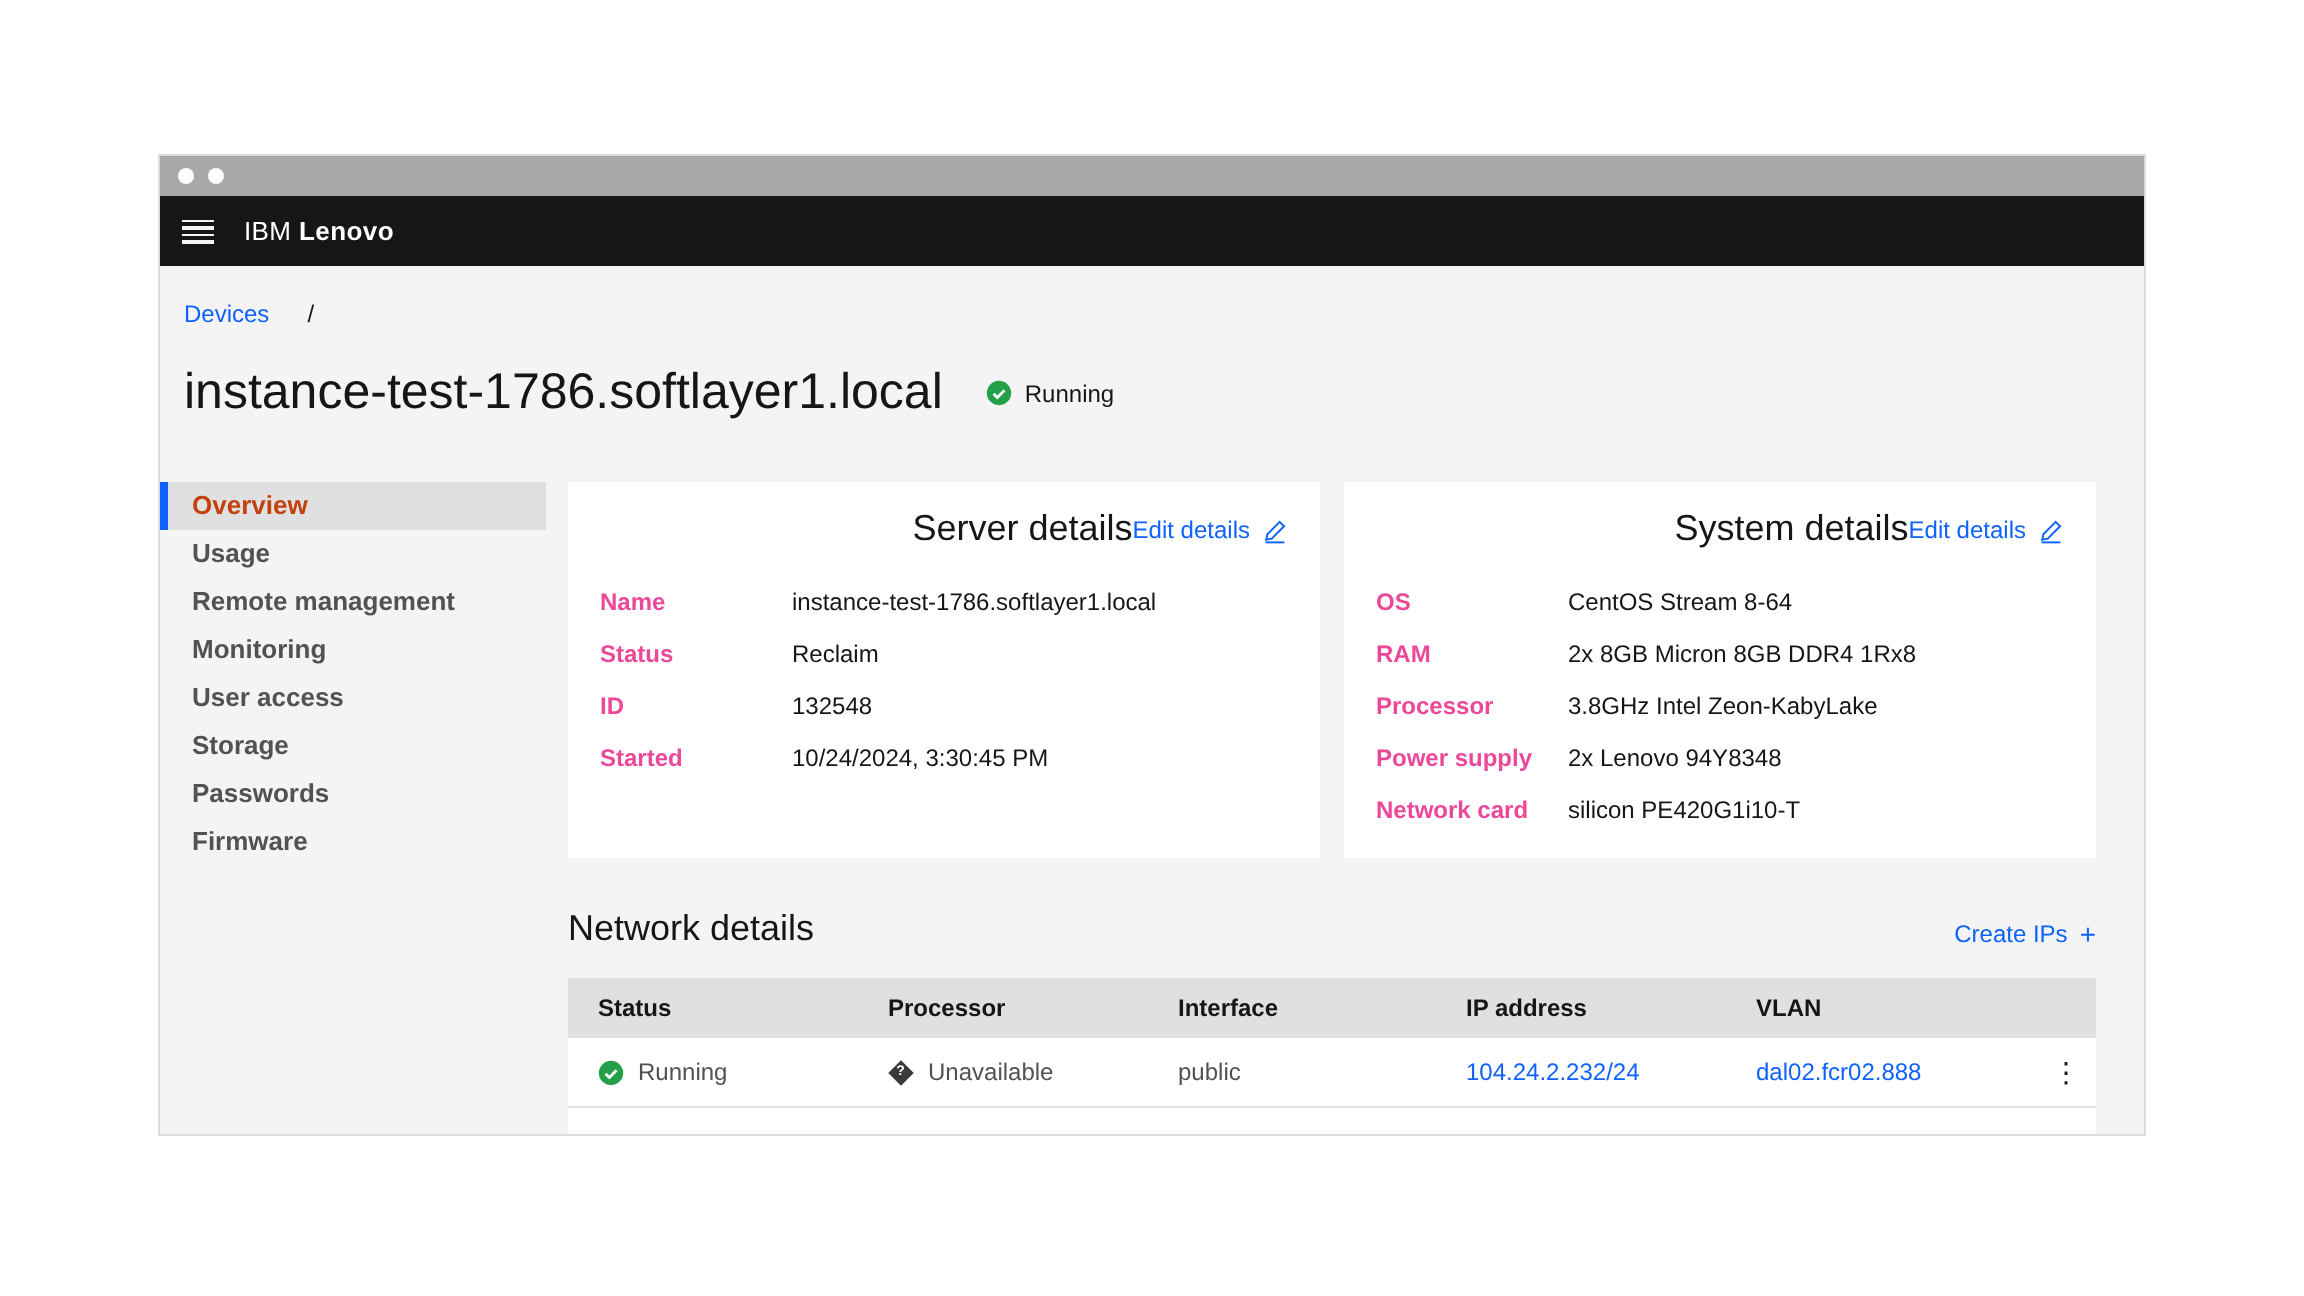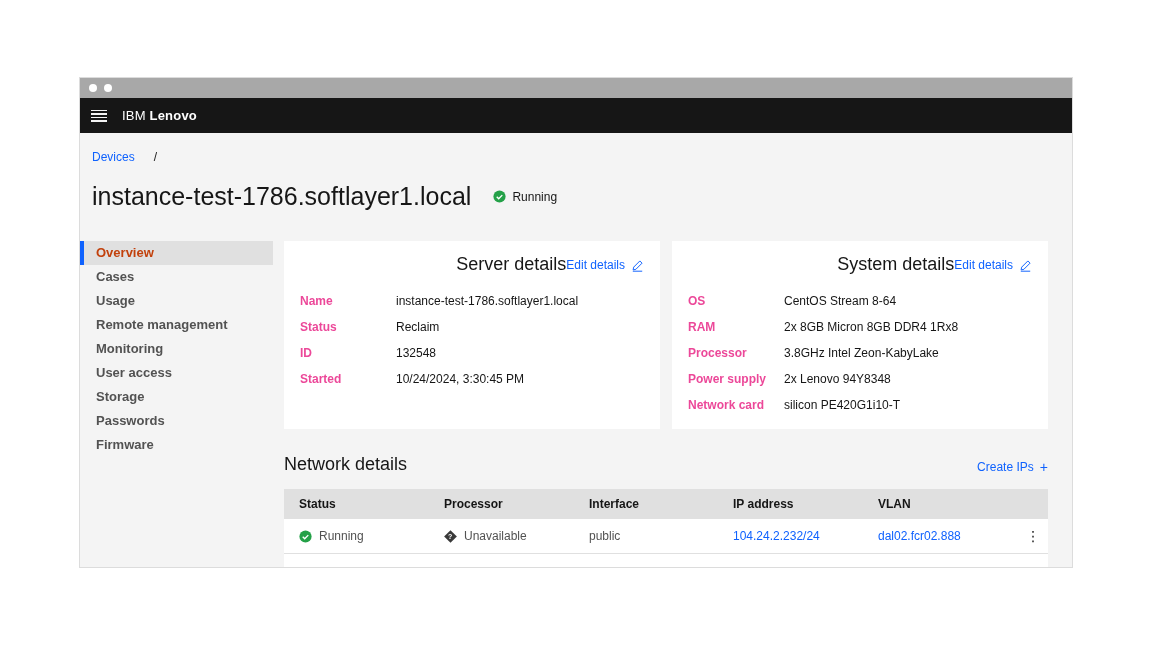--- a/index.html
+++ b/index.html
@@ -123,21 +123,20 @@
           <polyline points="4.6,8.4 7,10.8 11.4,6.3" fill="none" stroke="#ffffff" stroke-width="1.7"></polyline>
         </svg>
         <span>Running</span>
       </span>
     </div>
 
     <div class="main">
 
       <div class="sidebar">
         <div class="nav-item selected">Overview</div>
-        <div class="nav-item">Cases</div>
         <div class="nav-item">Usage</div>
         <div class="nav-item">Remote management</div>
         <div class="nav-item">Monitoring</div>
         <div class="nav-item">User access</div>
         <div class="nav-item">Storage</div>
         <div class="nav-item">Passwords</div>
         <div class="nav-item">Firmware</div>
       </div>
 
       <div class="main-content">

